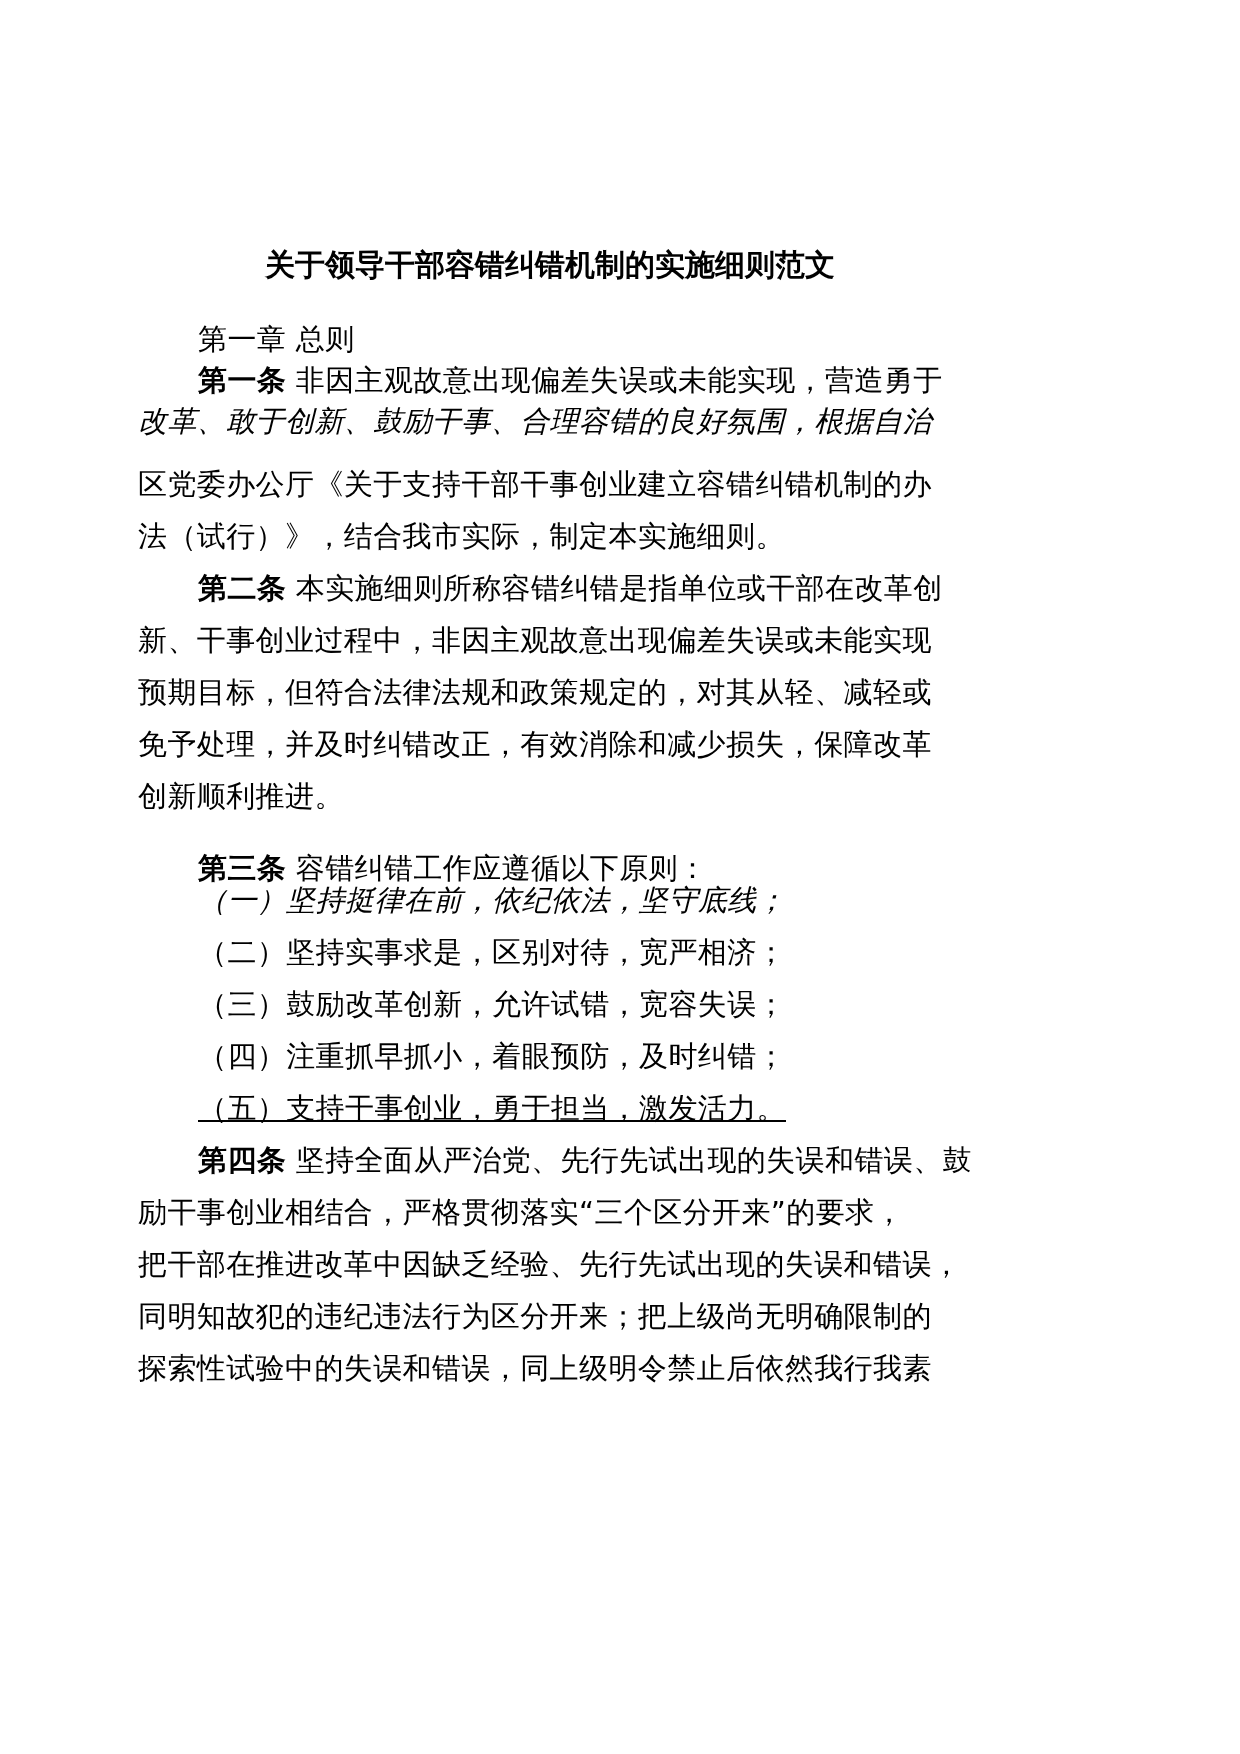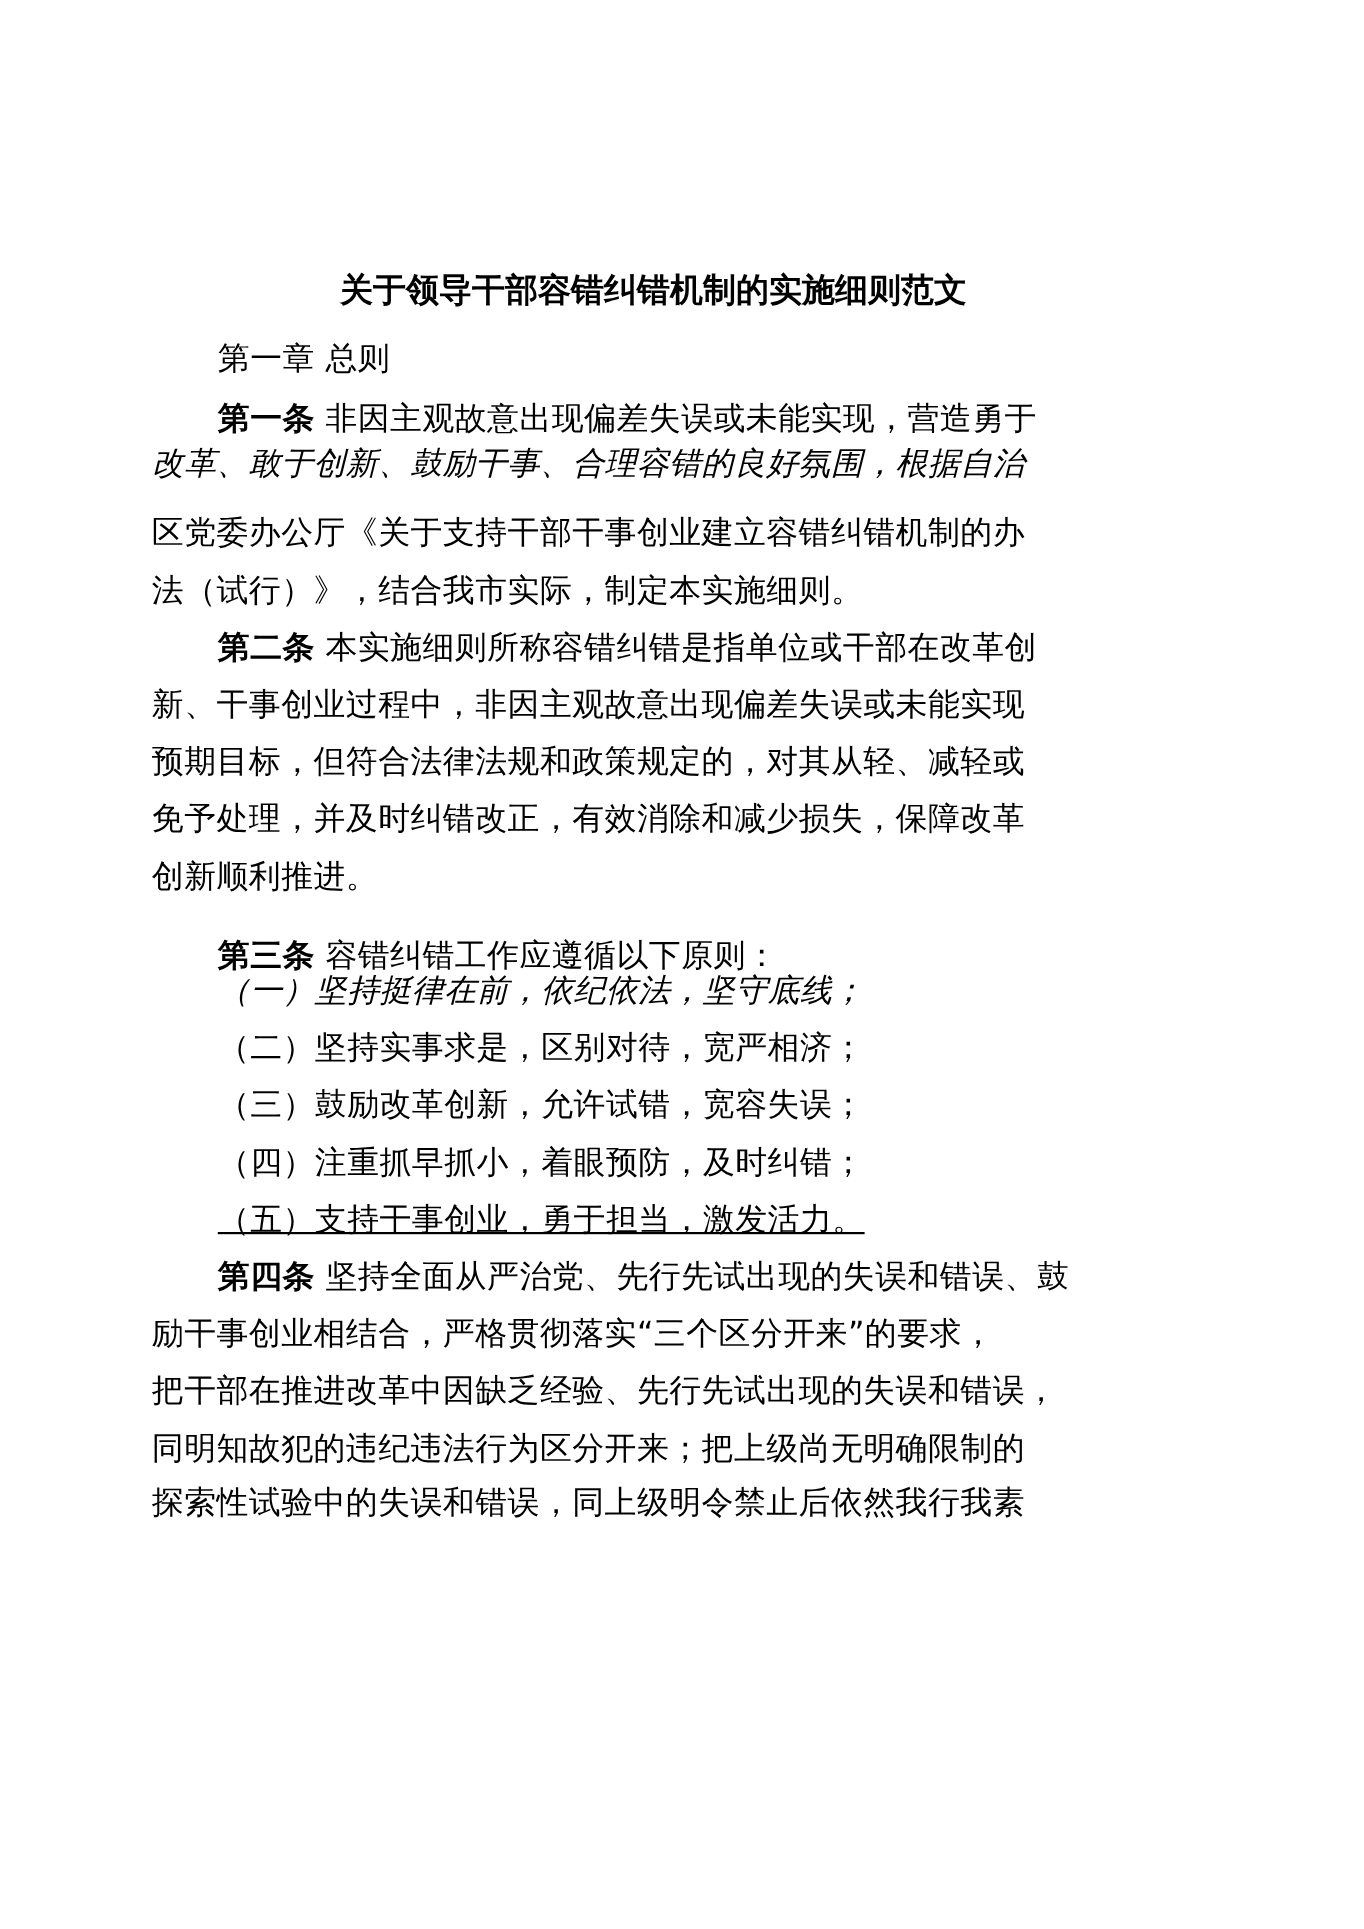--- a/index.html
+++ b/index.html
@@ -27,21 +27,20 @@
       position: absolute;
       left: 0;
       top: 243px;
       width: 1100px;
       text-align: center;
       font-size: 30px;
       font-weight: bold;
       line-height: 44px;
       letter-spacing: 0px;
       white-space: nowrap;
-      padding-left: 44px;
     }
     .line {
       position: absolute;
       left: 138px;
       font-size: 29px;
       line-height: 40px;
       white-space: nowrap;
       letter-spacing: 0.4px;
     }
     .indent {
@@ -55,21 +54,21 @@
       text-align: center;
     }
   </style>
 </head>
 <body>
 
 <div class="page">
 
   <div class="title">关于领导干部容错纠错机制的实施细则范文</div>
 
-  <div class="line indent" style="top:305px;">第一章 总则</div>
+  <div class="line indent" style="top:319px;">第一章 总则</div>
 
   <div class="line indent" style="top:360px;"><span class="bold">第一条</span><span> 非因主观故意出现偏差失误或未能实现，营造勇于</span></div>
   <div class="line" style="top:401px;font-style:italic;">改革、敢于创新、鼓励干事、合理容错的良好氛围，根据自治</div>
   <div class="line" style="top:464px;">区党委办公厅《关于支持干部干事创业建立容错纠错机制的办</div>
   <div class="line" style="top:516px;">法（试行）》，结合我市实际，制定本实施细则。</div>
 
   <div class="line indent" style="top:568px;"><span class="bold">第二条</span><span> 本实施细则所称容错纠错是指单位或干部在改革创</span></div>
   <div class="line" style="top:620px;">新、干事创业过程中，非因主观故意出现偏差失误或未能实现</div>
   <div class="line" style="top:672px;">预期目标，但符合法律法规和政策规定的，对其从轻、减轻或</div>
   <div class="line" style="top:724px;">免予处理，并及时纠错改正，有效消除和减少损失，保障改革</div>
@@ -79,15 +78,15 @@
   <div class="line item" style="top:880px;font-style:italic;">（一）坚持挺律在前，依纪依法，坚守底线；</div>
   <div class="line item" style="top:932px;">（二）坚持实事求是，区别对待，宽严相济；</div>
   <div class="line item" style="top:984px;">（三）鼓励改革创新，允许试错，宽容失误；</div>
   <div class="line item" style="top:1036px;">（四）注重抓早抓小，着眼预防，及时纠错；</div>
   <div class="line item" style="top:1088px;text-decoration:underline;">（五）支持干事创业，勇于担当，激发活力。</div>
 
   <div class="line indent" style="top:1140px;"><span class="bold">第四条</span><span> 坚持全面从严治党、先行先试出现的失误和错误、鼓</span></div>
   <div class="line" style="top:1192px;">励干事创业相结合，严格贯彻落实“三个区分开来”的要求，</div>
   <div class="line" style="top:1244px;">把干部在推进改革中因缺乏经验、先行先试出现的失误和错误，</div>
   <div class="line" style="top:1296px;">同明知故犯的违纪违法行为区分开来；把上级尚无明确限制的</div>
-  <div class="line" style="top:1348px;font-family:Liberation Mono, monospace;">探索性试验中的失误和错误，同上级明令禁止后依然我行我素</div>
+  <div class="line" style="top:1348px;">探索性试验中的失误和错误，同上级明令禁止后依然我行我素</div>
 
 </div>
 
 </body></html>

